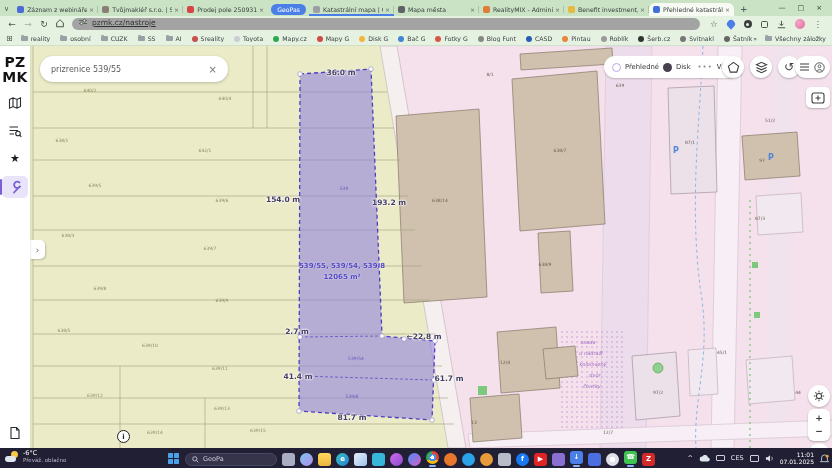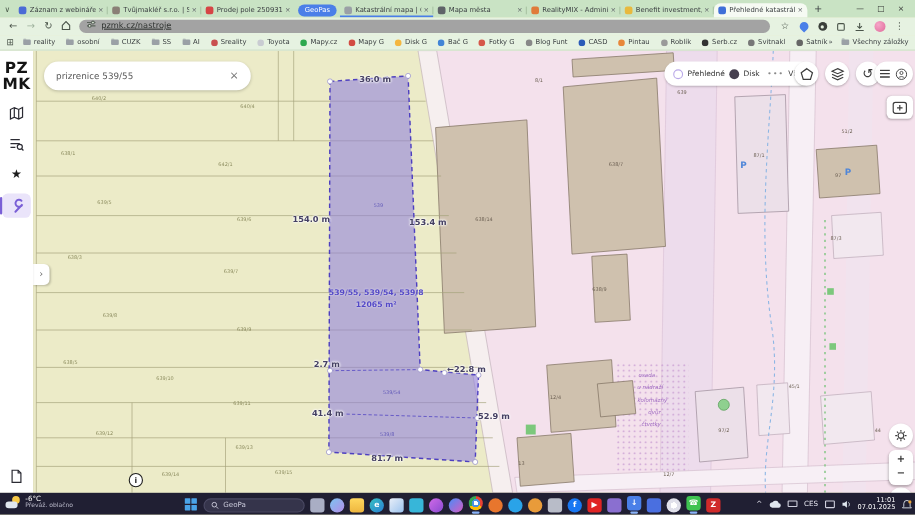--- a/index.html
+++ b/index.html
@@ -247,25 +247,25 @@
       </div>
     <div>
 
     <span class="pk" style="left: 676px; top: 150px;">P</span>
         <span class="pk" style="left: 771px; top: 157px;">P</span>
       </div>
     <div>
 
     <span class="meas" style="left: 341px; top: 72px;">36.0 m</span>
         <span class="meas" style="left: 283px; top: 199px;">154.0 m</span>
-        <span class="meas" style="left: 389px; top: 202px;">153.4 m</span>
+        <span class="meas" style="left: 389px; top: 202px;">193.2 m</span>
         <span class="meas" style="left: 297px; top: 331px;">2.7 m</span>
         <span class="meas" style="left: 424px; top: 336px;">←22.8 m</span>
         <span class="meas" style="left: 298px; top: 376px;">41.4 m</span>
-        <span class="meas" style="left: 449px; top: 378px;">52.9 m</span>
+        <span class="meas" style="left: 449px; top: 378px;">61.7 m</span>
         <span class="meas" style="left: 352px; top: 417px;">81.7 m</span>
       </div>
     <div class="sel-label">
       <div>539/55, 539/54, 539/8</div>
       <div>12065 m²</div>
     </div>
   </div>
 
   <div class="tabstrip">
     <span class="caret">∨</span>

